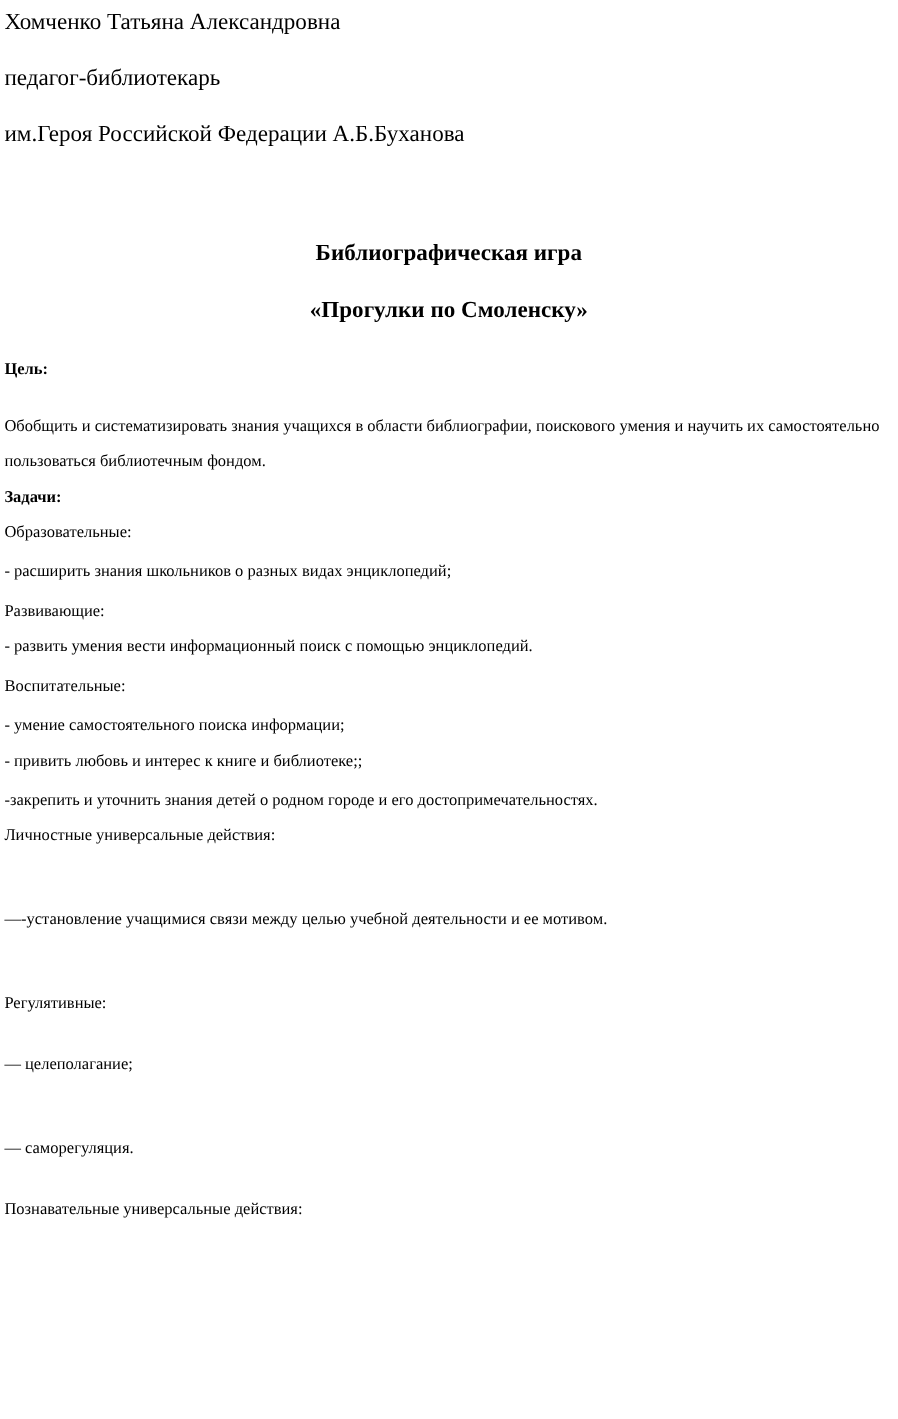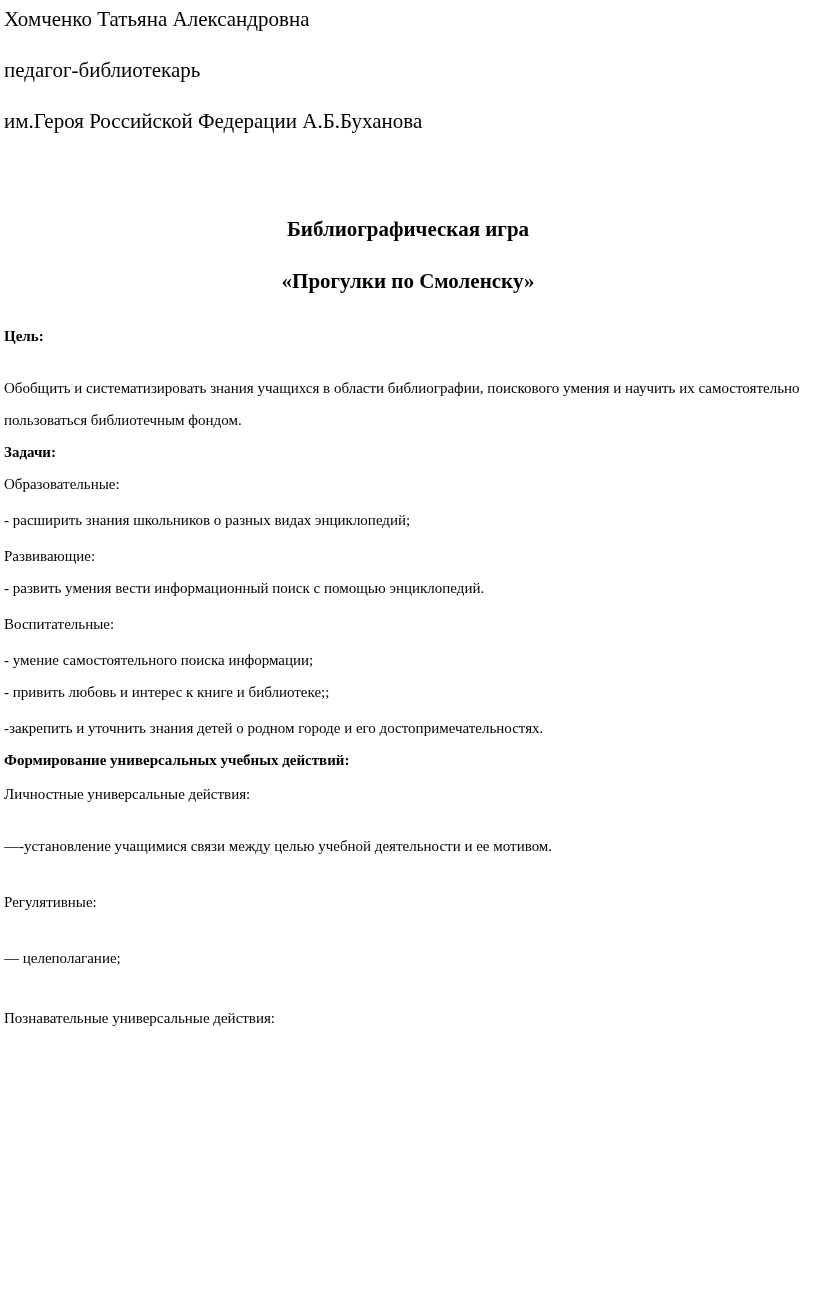--- a/index.html
+++ b/index.html
@@ -35,21 +35,21 @@
   .b {
     font-size: 15px;
     line-height: 32px;
     text-align: left;
   }
   .bold { font-weight: bold; }
 
   .mb2  { margin-bottom: 2px; }
   .mb4  { margin-bottom: 4px; }
   .mb20 { margin-bottom: 20px; }
-  .mb24 { margin-bottom: 24px; }
+  .mb24 { margin-bottom: 24px; margin-top: 44px; }
   .mb28 { margin-bottom: 28px; }
 </style>
 </head>
 <body>
 
 <div class="page">
 
   <p class="hdr">Хомченко Татьяна Александровна</p>
   <p class="hdr">педагог-библиотекарь</p>
   <p class="hdr">им.Героя Российской Федерации А.Б.Буханова</p>
@@ -63,20 +63,20 @@
   <p class="b bold">Задачи:</p>
   <p class="b mb4">Образовательные:</p>
   <p class="b mb4">- расширить знания школьников о разных видах энциклопедий;</p>
   <p class="b">Развивающие:</p>
   <p class="b mb4">- развить умения вести информационный поиск с помощью энциклопедий.</p>
   <p class="b mb4">Воспитательные:</p>
   <p class="b">- умение самостоятельного поиска информации;</p>
   <p class="b mb4">- привить любовь и интерес к книге и библиотеке;;</p>
   <p class="b">-закрепить и уточнить знания детей о родном городе и его достопримечательностях.</p>
 
-  <p class="b bold mb2">Формирование универсальных учебных действий:</p>
   <p class="b mb20">Личностные универсальные действия:</p>
   <p class="b mb24">—-установление учащимися связи между целью учебной деятельности и ее мотивом.</p>
   <p class="b mb24">Регулятивные:</p>
   <p class="b mb28">— целеполагание;</p>
+  <p class="b mb24">— саморегуляция.</p>
   <p class="b">Познавательные универсальные действия:</p>
 
 </div>
 
 </body></html>

